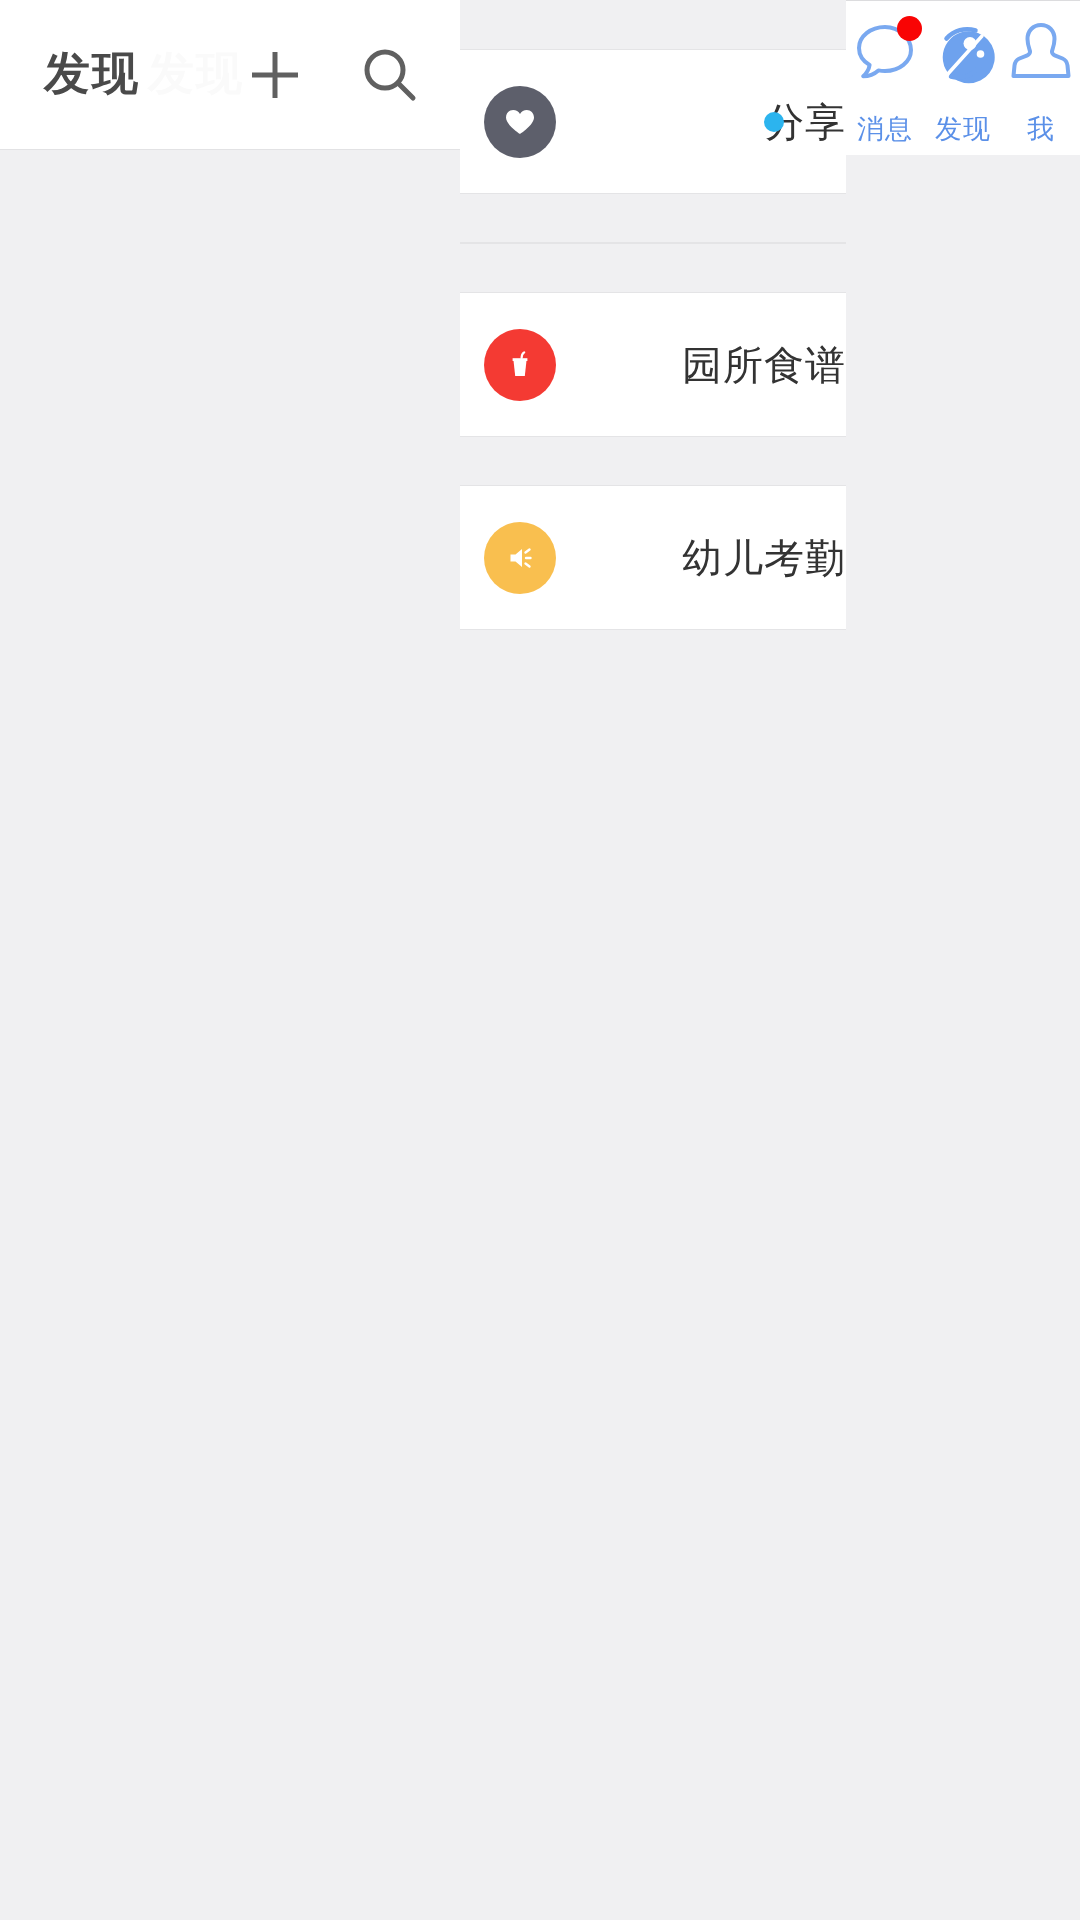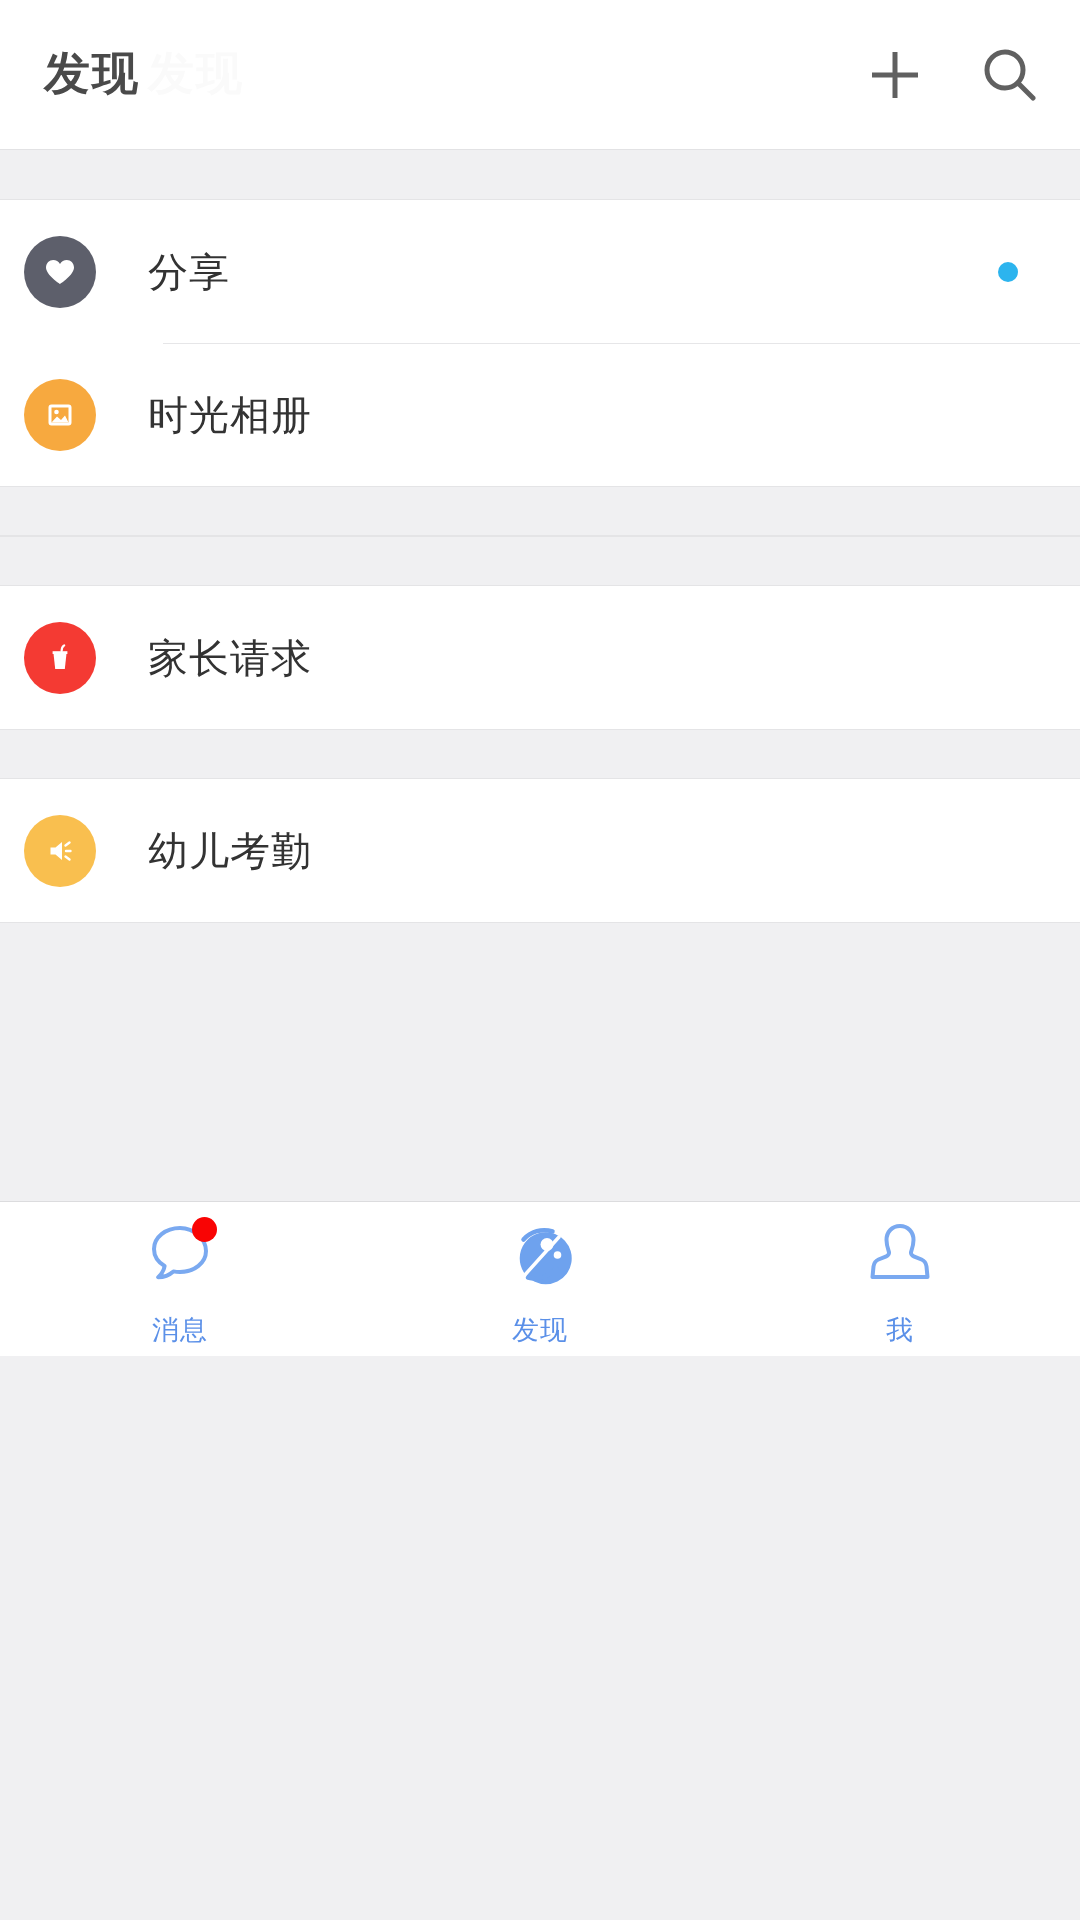--- a/index.html
+++ b/index.html
@@ -2,21 +2,21 @@
 <html><head>
 <meta charset="utf-8">
 <style>
   * { margin:0; padding:0; box-sizing:border-box; }
   html, body {
     width:1080px; height:1920px;
     background:#f0f0f2;
     font-family:"Liberation Sans","DejaVu Sans",sans-serif;
     overflow:hidden;
   }
-  .phone { position:relative; width:1080px; height:1356px; background:#f0f0f2; display:flex; flex-direction:column;border-radius:6px; }
+  .phone { position:relative; width:1080px; height:1356px; background:#f0f0f2; display:flex; flex-direction:row;border-radius:6px; }
 
   
   .header {
     position:relative;
     height:150px;
     background:#ffffff;
     display:flex;
     align-items:center;
     padding:0 40px 0 44px;
     flex:0 0 auto;
@@ -52,20 +52,21 @@
 
   .group { background:#ffffff; }
 
   .row {
     position:relative;
     display:flex;
     align-items:center;
     height:143px;
     padding-left:24px;
     background:#ffffff;
+    justify-content:space-between;
   }
   .row + .row::before {
     content:"";
     position:absolute;
     left:163px; right:0; top:0;
     height:1px;
     background:#e6e6e8;
   }
 
   .badge-circle {
@@ -151,47 +152,37 @@
     <div class="group">
       <div class="row">
         <span class="badge-circle" style="background:#5d5f6b">
           <svg viewBox="0 0 40 40" width="40" height="40">
             <path d="M20 32 C20 32 6 23 6 15.5 C6 11 9.4 8 13.2 8 C16 8 18.6 9.6 20 12 C21.4 9.6 24 8 26.8 8 C30.6 8 34 11 34 15.5 C34 23 20 32 20 32 Z" fill="#ffffff"></path>
           </svg>
         </span>
         <span class="row-label">分享</span>
         <span class="dot-badge" style="background:#2cb4ee"></span>
       </div>
-      <div class="row">
-        <span class="badge-circle" style="background:#f7a93f">
-          <svg viewBox="0 0 40 40" width="40" height="40">
-            <rect x="10" y="11" width="20" height="18" rx="1.5" fill="none" stroke="#ffffff" stroke-width="3"></rect>
-            <circle cx="16.5" cy="17" r="2.3" fill="#ffffff"></circle>
-            <path d="M11.5 27.5 L17 21.5 L21 25 L25 20.5 L28.5 27.5 Z" fill="#ffffff"></path>
-          </svg>
-        </span>
-        <span class="row-label">时光相册</span>
-      </div>
     </div>
 
     <div class="gap"></div>
 
 
     <div class="gap"></div>
 
     <div class="group">
       <div class="row">
         <span class="badge-circle" style="background:#f43a33">
           <svg viewBox="0 0 40 40" width="40" height="40">
             <path d="M13.5 15.5 L26.5 15.5 L24.8 31 L15.2 31 Z" fill="#ffffff"></path>
             <rect x="12.6" y="13.2" width="14.8" height="2.8" fill="#ffffff"></rect>
             <path d="M21.6 13 C21.6 10 22.2 8.6 24.2 7.4" fill="none" stroke="#ffffff" stroke-width="2.2" stroke-linecap="round"></path>
           </svg>
         </span>
-        <span class="row-label">家长请求</span>
+        <span class="row-label">园所食谱</span>
       </div>
     </div>
 
     <div class="gap"></div>
 
     <div class="group">
       <div class="row">
         <span class="badge-circle" style="background:#f9bf4f">
           <svg viewBox="0 0 40 40" width="40" height="40">
             <path d="M10.5 16.5 L15.5 16.5 L22 11 L22 29 L15.5 23.5 L10.5 23.5 Z" fill="#ffffff"></path>

